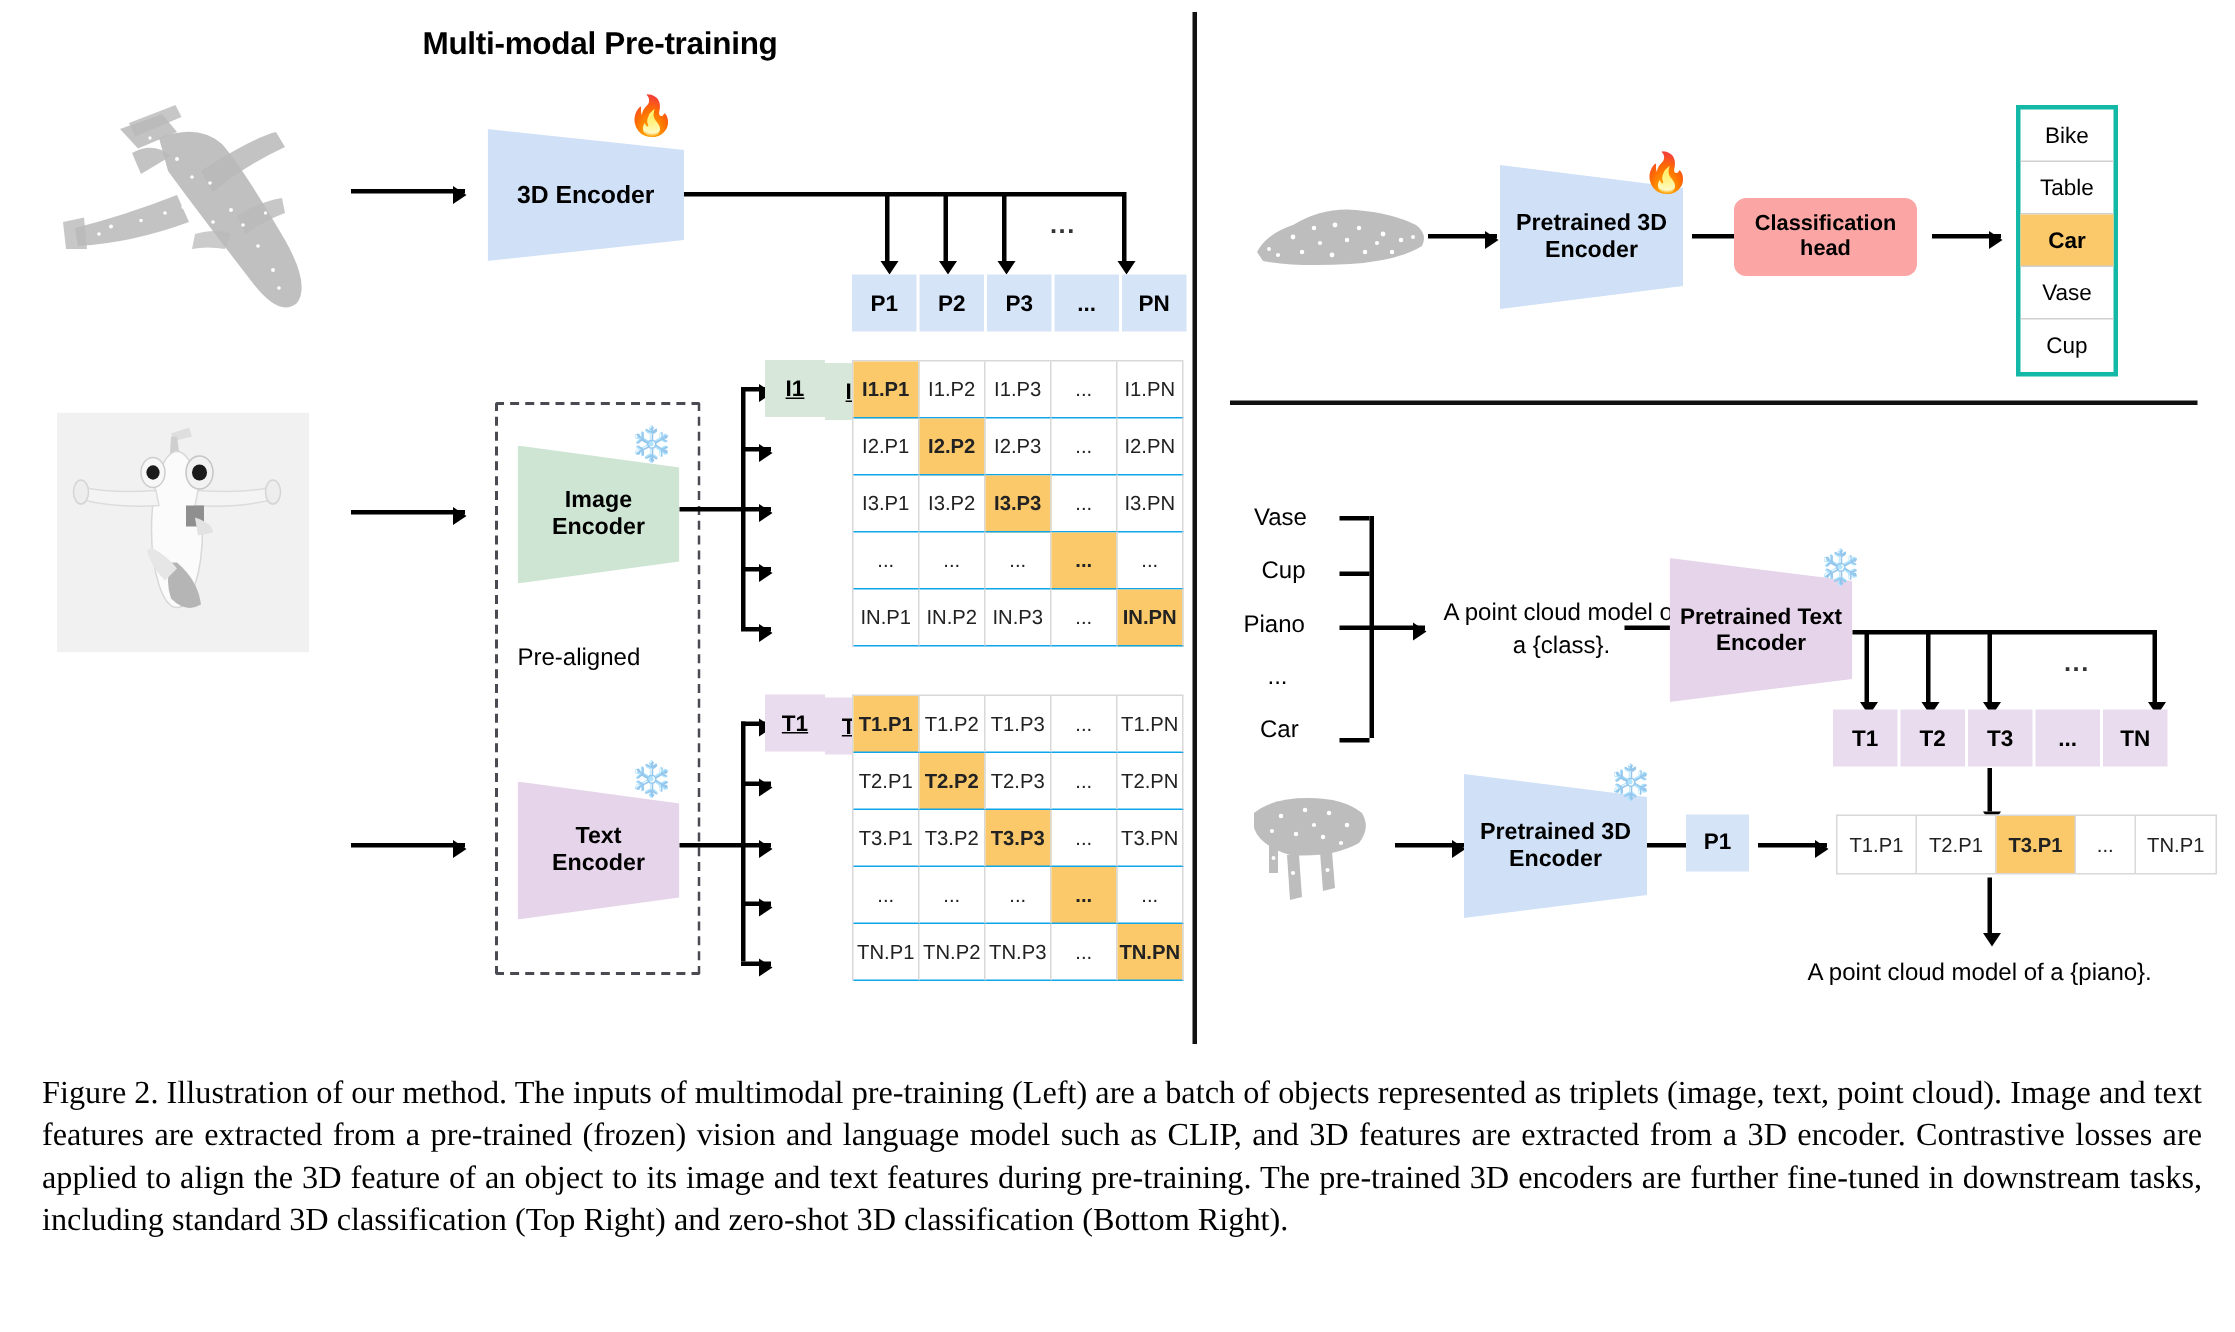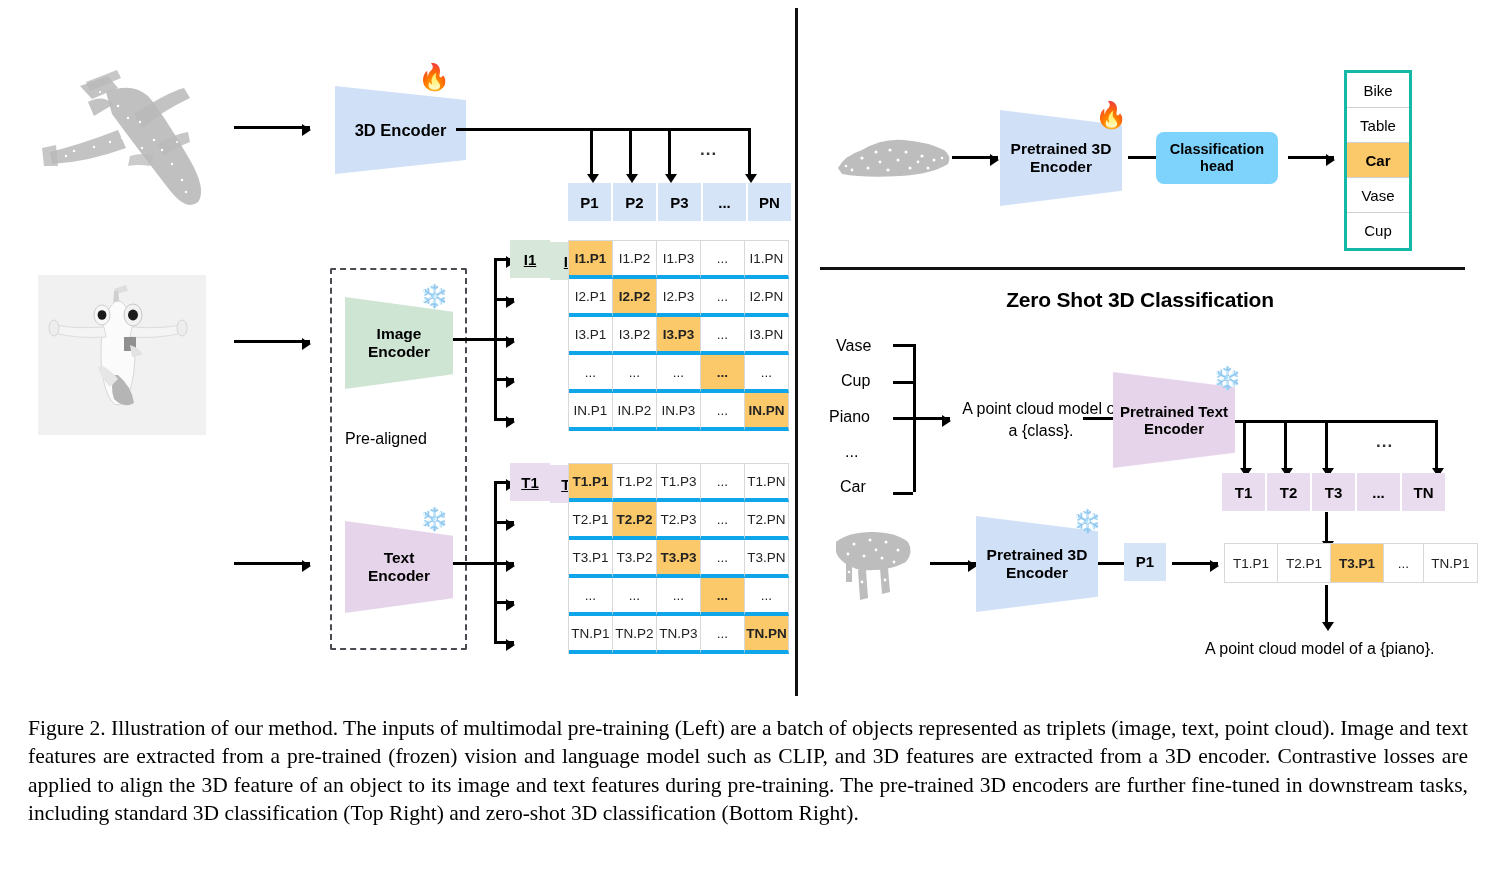--- a/index.html
+++ b/index.html
@@ -50,21 +50,21 @@
   .labcol{position:absolute;display:flex;flex-direction:row;text-decoration:underline;}
   .labcol .c{display:flex;align-items:center;justify-content:center;
              font-weight:bold;font-size:15px;box-sizing:border-box;}
   .labcol.green .c{background:#d7e8da;}
   .labcol.purple .c{background:#e9dcee;}
   .labcol .c + .c{margin-top:2px;}
 
   
   .matrix{position:absolute;display:grid;border-top:1px solid #d8d8d8;border-left:1px solid #d8d8d8;
           box-sizing:border-box;background:#fff;}
-  .matrix .m{border-right:1px solid #d8d8d8;border-bottom:4px solid #0ea5e9;
+  .matrix .m{border-right:1px solid #d8d8d8;border-bottom:1px solid #0ea5e9;
              display:flex;align-items:center;justify-content:center;
              font-size:13.5px;color:#222;box-sizing:border-box;}
   .matrix .m.hl{background:#fbc96a;font-weight:bold;}
 
   
   .clist{position:absolute;border:3px solid #14b8a6;box-sizing:border-box;background:#fff;}
   .clist .ci{display:flex;align-items:center;justify-content:center;
              font-size:15px;border-bottom:1px solid #cfcfcf;box-sizing:border-box;}
   .clist .ci:last-child{border-bottom:none;}
   .clist .ci.hl{background:#fbc96a;font-weight:bold;}
@@ -89,21 +89,21 @@
   .caption{position:absolute;left:28px;top:714px;width:1440px;
            font-family:"Liberation Serif",serif;font-size:21.5px;line-height:1.32;
            text-align:justify;color:#000;}
   .caption b{font-weight:normal;}
 </style>
 </head>
 <body>
 
 <div class="fig">
 
-  <div class="panel-title" style="left:930px;top:288px;width:420px;">Zero Shot 3D Classification</div>
+  <div class="panel-title" style="left:180px;top:18px;width:440px;">Multi-modal Pre-training</div>
 
   <div class="vdiv"></div>
   <div class="hdiv"></div>
 
   <svg class="art" style="left:22px;top:52px;" width="215" height="175" viewBox="0 0 215 175">
     <g fill="#b9b9b9">
       <path d="M58,34 L86,24 L96,36 L70,47 Z" opacity=".85"></path>
       <path d="M66,50 Q80,42 92,52 L72,64 Z" opacity=".85"></path>
       <path d="M64,30 L95,18 L99,26 L68,39 Z" opacity=".8"></path>
       <path d="M84,40 Q110,30 126,44 Q140,60 168,108 Q185,138 176,150
@@ -129,21 +129,21 @@
         <circle cx="120" cy="96" r="1.2"></circle>
       <circle cx="164" cy="140" r="1.2"></circle>
         <circle cx="44" cy="104" r="1.2"></circle>
       <circle cx="155" cy="90" r="1.1"></circle>
         <circle cx="100" cy="86" r="1.1"></circle>
     </g>
   </svg>
 
   <div class="arr-h" style="left:234px;top:126px;width:76px;"></div>
 
-  <div class="trap blue" style="left:335px;top:86px;width:131px;height:88px;font-size:16.5px;">
+  <div class="trap blue" style="left:325px;top:86px;width:131px;height:88px;font-size:16.5px;">
     <span class="tl">3D Encoder</span>
   </div>
   <div class="emoji" style="left:418px;top:64px;">🔥</div>
 
   <div class="ln-h" style="left:456px;top:128px;width:294px;"></div>
   <div class="arr-v" style="left:590px;top:128px;height:46px;"></div>
   <div class="arr-v" style="left:629px;top:128px;height:46px;"></div>
   <div class="arr-v" style="left:668px;top:128px;height:46px;"></div>
   <div class="arr-v" style="left:748px;top:128px;height:46px;"></div>
   <div class="dots" style="left:700px;top:140px;">...</div>
@@ -312,21 +312,21 @@
   <div class="arr-h" style="left:952px;top:156px;width:46px;"></div>
 
   <div class="trap blue" style="left:1000px;top:110px;width:122px;height:96px;font-size:15.5px;">
     <span class="tl" style="white-space:pre-line;">Pretrained 3D
 Encoder</span>
   </div>
   <div class="emoji" style="left:1095px;top:102px;">🔥</div>
 
   <div class="arr-h" style="left:1128px;top:156px;width:44px;"></div>
 
-  <div class="box" style="left:1156px;top:132px;width:122px;height:52px;background:#7dd3fc;border-radius:8px;
+  <div class="box" style="left:1156px;top:132px;width:122px;height:52px;background:#fca5a5;border-radius:8px;
               font-weight:bold;font-size:14.5px;">
     <span style="white-space:pre-line;">Classification
 head</span>
   </div>
 
   <div class="arr-h" style="left:1288px;top:156px;width:46px;"></div>
 
   <div class="clist" style="left:1344px;top:70px;width:68px;">
     <div class="ci" style="height:35px;">Bike</div>
     <div class="ci" style="height:35px;">Table</div>

